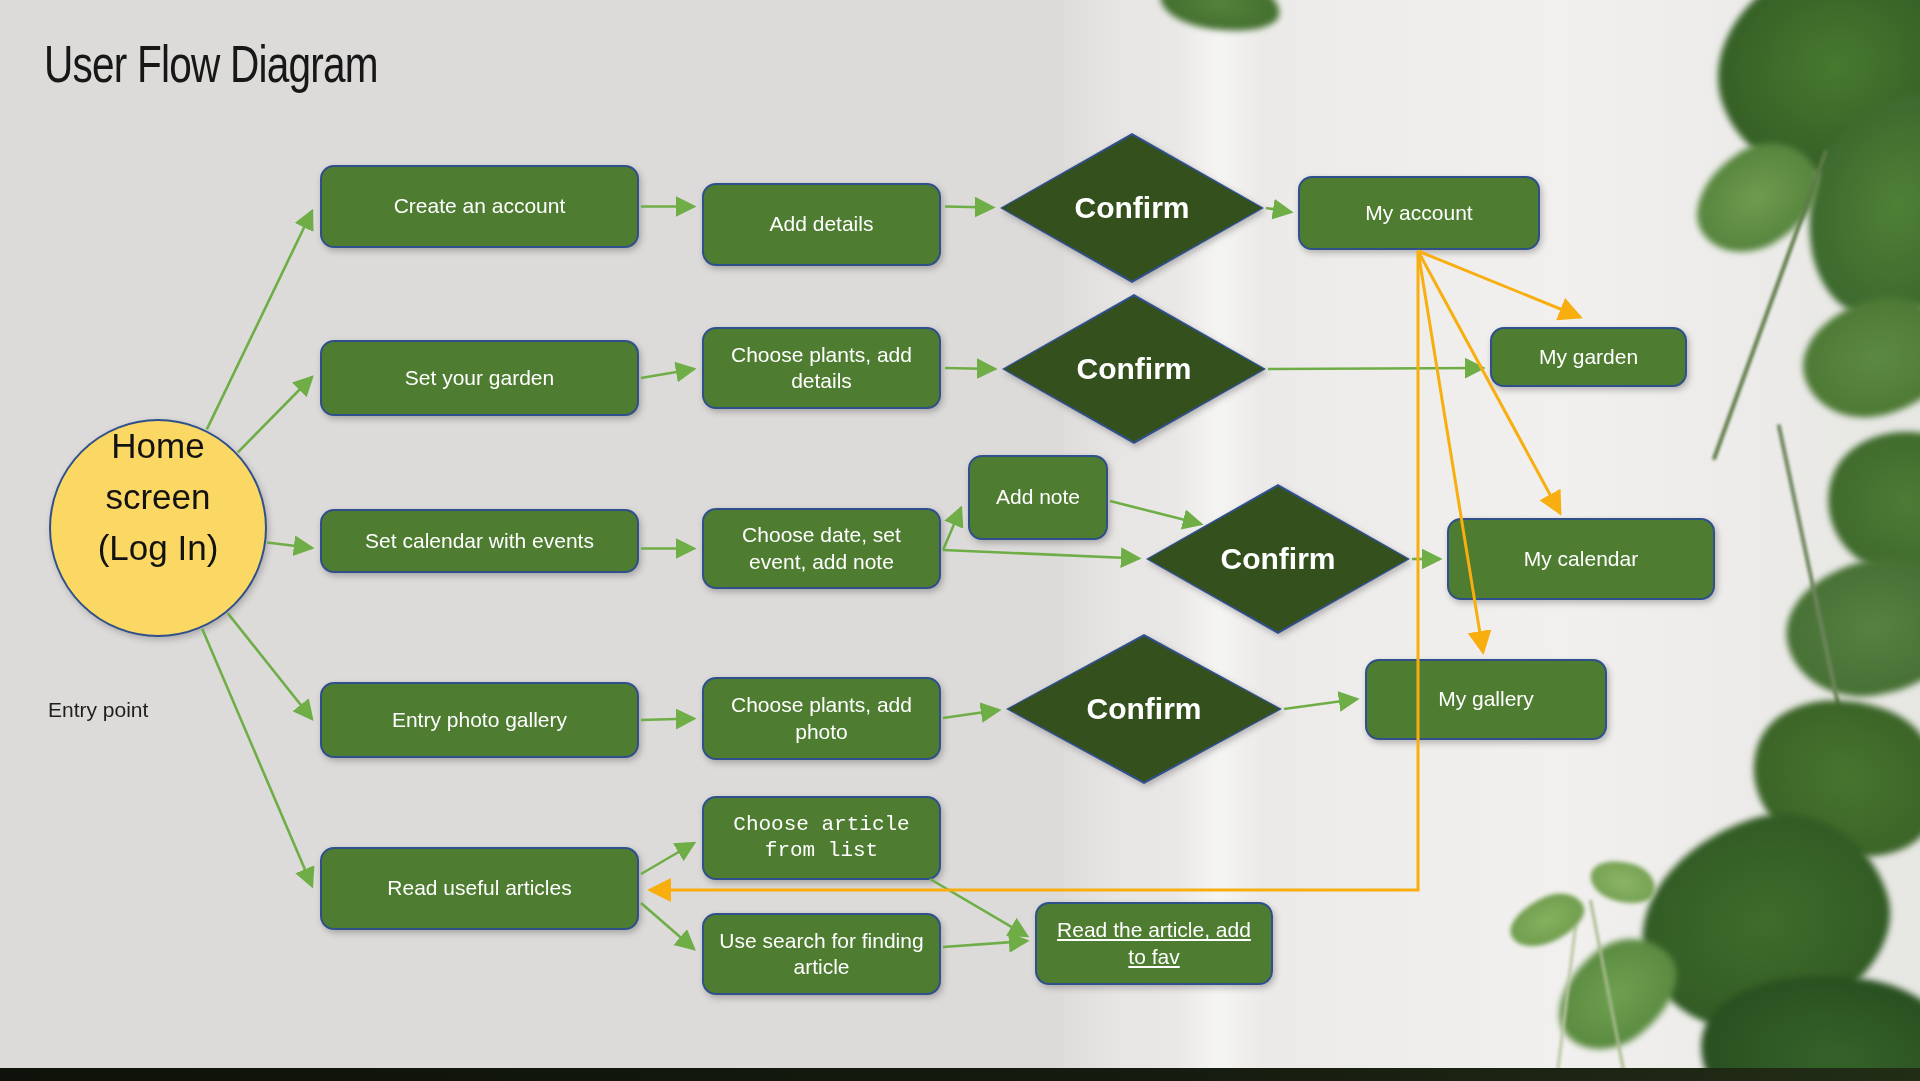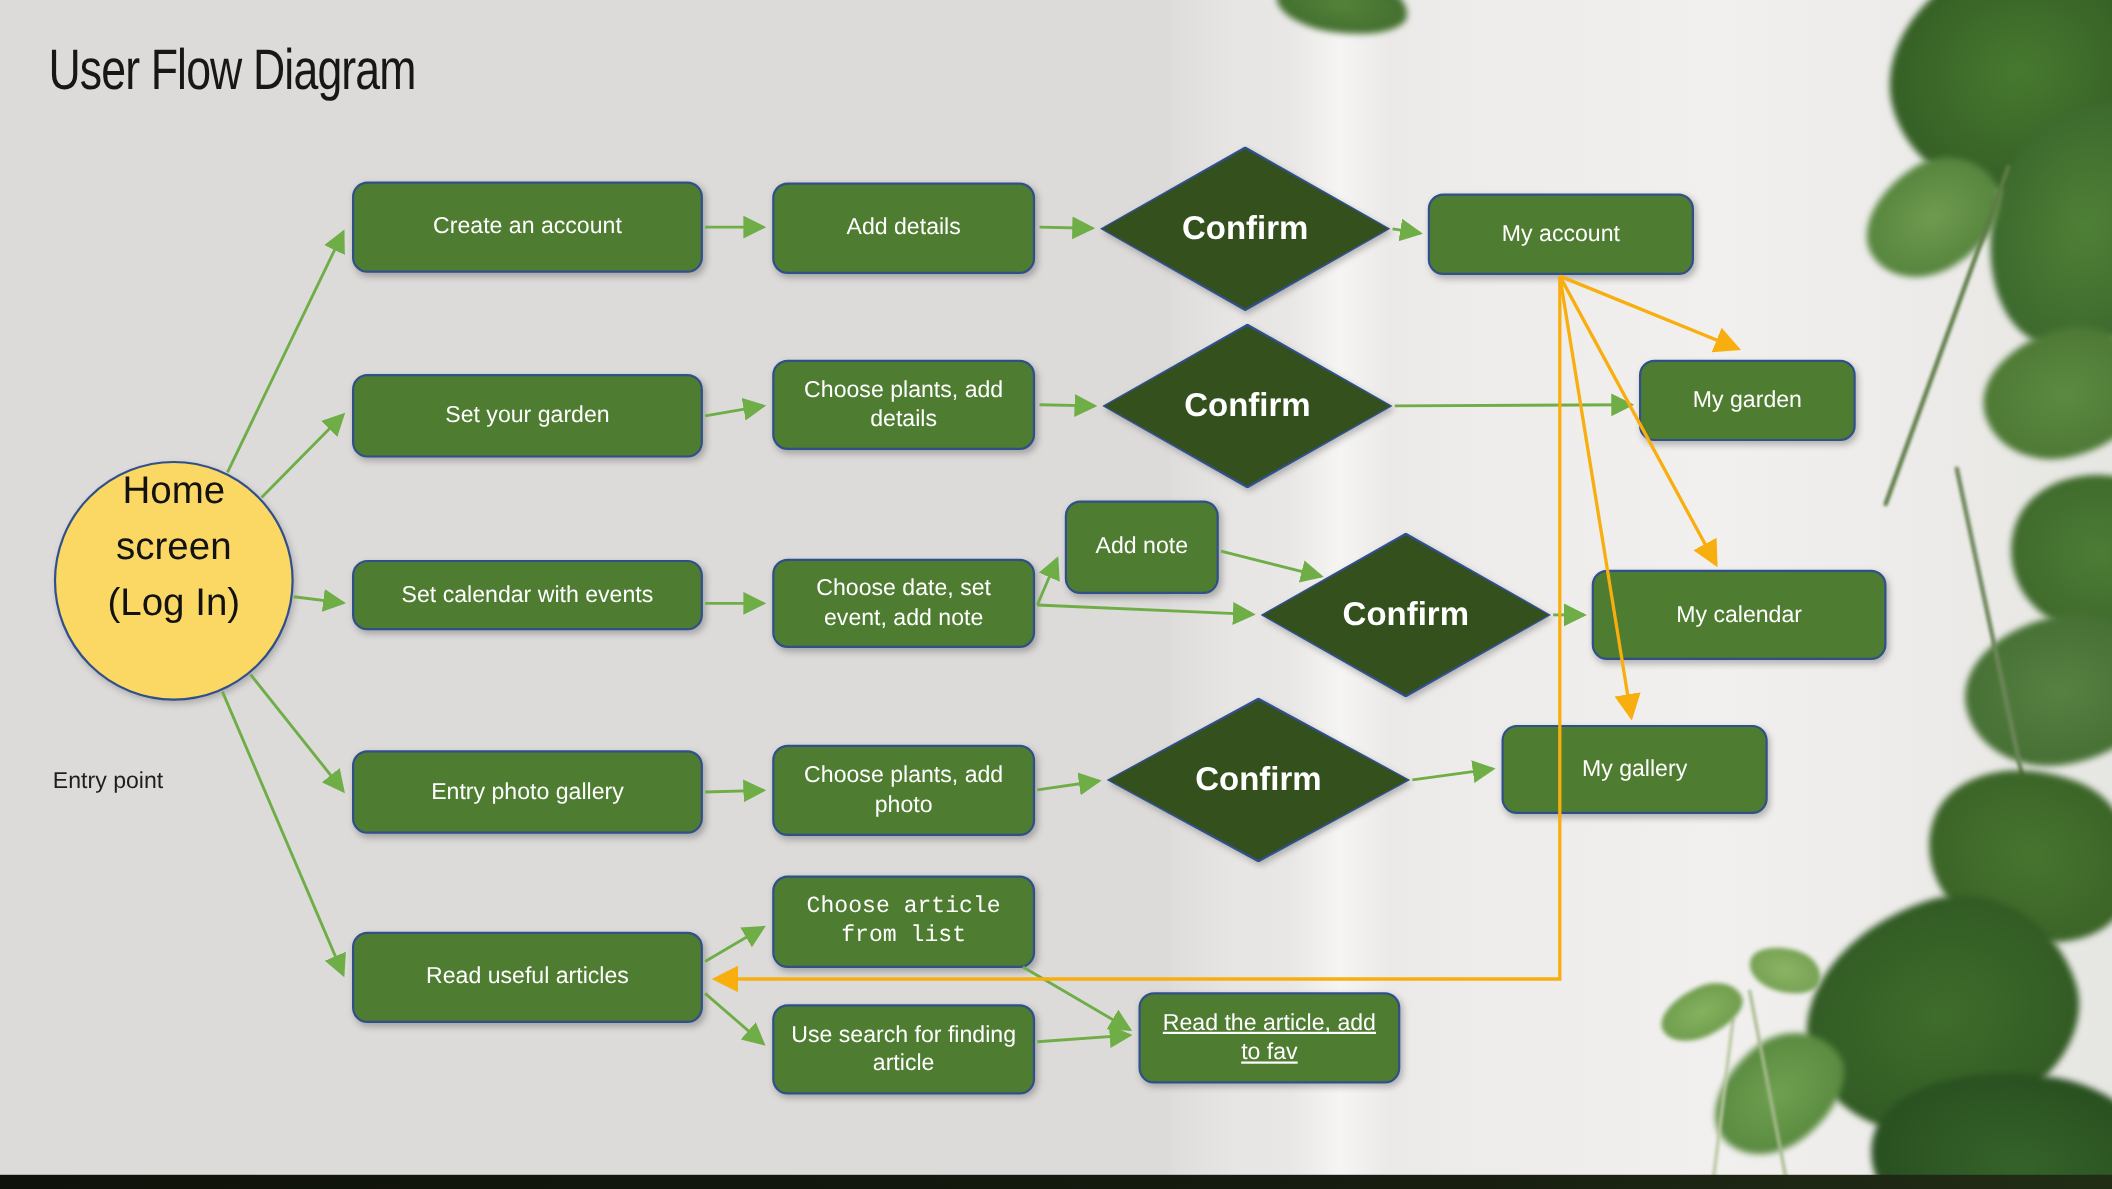--- a/index.html
+++ b/index.html
@@ -107,21 +107,21 @@
 <div class="box" style="left:320px;top:509px;width:319px;height:64px;">
     <span>Set calendar with events</span>
   </div>
 <div class="box" style="left:320px;top:682px;width:319px;height:76px;">
     <span>Entry photo gallery</span>
   </div>
 <div class="box" style="left:320px;top:847px;width:319px;height:83px;">
     <span>Read useful articles</span>
   </div>
 
-<div class="box" style="left:702px;top:166px;width:239px;height:83px;">
+<div class="box" style="left:702px;top:183px;width:239px;height:83px;">
     <span>Add details</span>
   </div>
 <div class="box" style="left:702px;top:327px;width:239px;height:82px;">
     <span>Choose plants, add details</span>
   </div>
 <div class="box" style="left:702px;top:508px;width:239px;height:81px;">
     <span>Choose date, set event, add note</span>
   </div>
 <div class="box" style="left:702px;top:677px;width:239px;height:83px;">
     <span>Choose plants, add photo</span>
@@ -154,21 +154,21 @@
 </div>
 <div class="diamond" style="left:1006px;top:634px;width:276px;height:150px;">
   <div class="dout"></div>
     <div class="din"></div>
   <div class="dlabel">Confirm</div>
 </div>
 
 <div class="box" style="left:1298px;top:176px;width:242px;height:74px;">
     <span>My account</span>
   </div>
-<div class="box" style="left:1490px;top:327px;width:197px;height:74px;">
+<div class="box" style="left:1490px;top:327px;width:197px;height:60px;">
     <span>My garden</span>
   </div>
 <div class="box" style="left:1447px;top:518px;width:268px;height:82px;text-align:right;">
     <span>My calendar</span>
   </div>
 <div class="box" style="left:1365px;top:659px;width:242px;height:81px;">
     <span>My gallery</span>
   </div>
 <div class="box" style="left:1035px;top:902px;width:238px;height:83px;text-decoration:underline;">
     <span>Read the article, add to fav</span>

